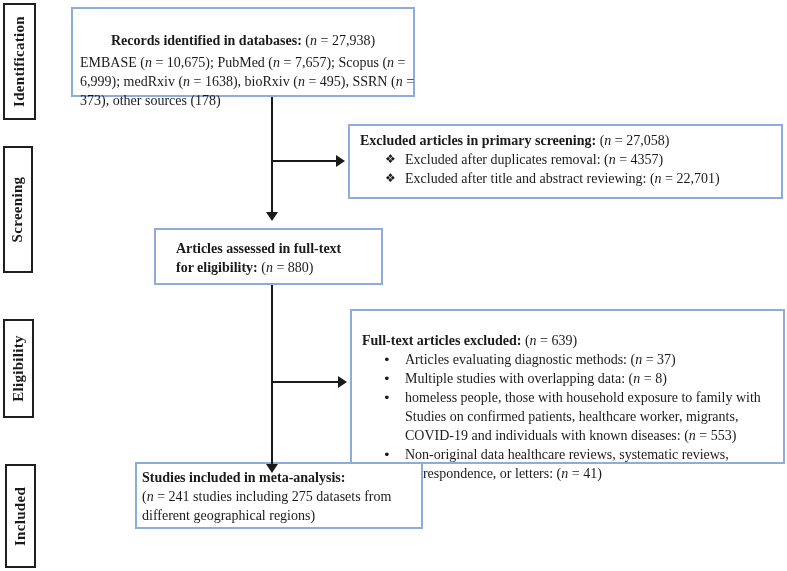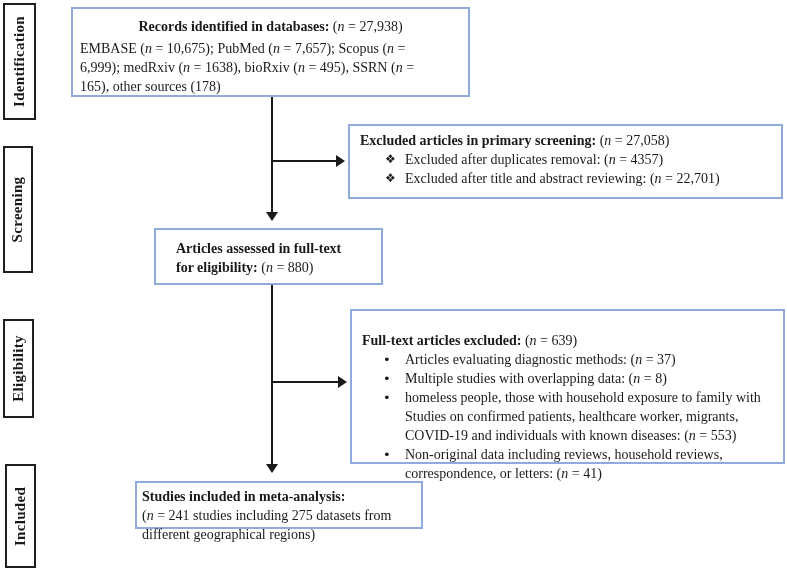--- a/index.html
+++ b/index.html
@@ -20,27 +20,27 @@
   #stage-identification{left:3px;top:3px;width:33px;height:117px;}
   #stage-screening{left:3px;top:146px;width:30px;height:127px;}
   #stage-eligibility{left:3px;top:319px;width:31px;height:99px;}
   #stage-included{left:5px;top:464px;width:31px;height:104px;}
 
   
   .fbox{position:absolute;border:2px solid var(--flow-border);background:var(--bg);
         font-size:14px;line-height:19px;}
   .b{font-weight:bold;}
   .line{white-space:nowrap;}
-  #box-records{left:71px;top:7px;width:399px;height:90px;padding-top:8px;}
+  #box-records{left:71px;top:7px;width:344px;height:90px;padding-top:22px;}
   #box-records .fbox-title{text-align:center;margin-bottom:3px;}
   #box-records .fbox-body{padding:0 6px 0 7px;}
   #box-excluded-primary{left:348px;top:124px;width:435px;height:75px;padding:5px 4px 0 10px;}
   #box-assessed{left:154px;top:228px;width:229px;height:57px;padding:9px 0 0 20px;}
   #box-fulltext{left:350px;top:309px;width:435px;height:155px;padding:20px 4px 0 10px;}
-  #box-included{left:135px;top:481px;width:288px;height:48px;padding:4px 4px 0 5px;}
+  #box-included{left:135px;top:462px;width:288px;height:67px;padding:4px 4px 0 5px;}
 
   ul.blist{list-style:none;}
   ul.blist li{display:flex;align-items:flex-start;}
   .marker{flex:none;font-family:"DejaVu Sans",sans-serif;}
   #box-excluded-primary .marker{margin-left:25px;width:20px;font-size:12px;}
   #box-fulltext .marker{margin-left:21px;width:22px;font-size:13px;}
   .bullet-text{flex:1;min-width:0;}
 
   
   .vline{position:absolute;width:2px;background:var(--arrow);}
@@ -77,21 +77,21 @@
   </div>
 
   <div class="fbox" id="box-records">
     <div class="fbox-title">
       <span class="b">Records identified in databases:</span>
       <span>(<i>n</i> = 27,938)</span>
     </div>
     <div class="fbox-body">
       <div class="line">EMBASE (<i>n</i> = 10,675); PubMed (<i>n</i> = 7,657); Scopus (<i>n</i> =</div>
       <div class="line">6,999); medRxiv (<i>n</i> = 1638), bioRxiv (<i>n</i> = 495), SSRN (<i>n</i> =</div>
-      <div class="line">165), other sources (178)</div>
+      <div class="line">373), other sources (178)</div>
     </div>
   </div>
 
   <div class="fbox" id="box-excluded-primary">
     <div class="fbox-title">
       <span class="b">Excluded articles in primary screening:</span>
       <span>(<i>n</i> = 27,058)</span>
     </div>
     <ul class="blist">
       <li>
@@ -135,21 +135,21 @@
         <span class="marker">•</span>
         <span class="bullet-text">
           <span class="line" style="display:block">homeless people, those with household exposure to family with</span>
           <span class="line" style="display:block">Studies on confirmed patients, healthcare worker, migrants,</span>
           <span class="line" style="display:block">COVID-19 and individuals with known diseases:  (<i>n</i> = 553)</span>
         </span>
       </li>
       <li>
         <span class="marker">•</span>
         <span class="bullet-text">
-          <span class="line" style="display:block">Non-original data including reviews, household reviews,</span>
+          <span class="line" style="display:block">Non-original data healthcare reviews, systematic reviews,</span>
           <span class="line" style="display:block">correspondence, or letters: (<i>n</i> = 41)</span>
         </span>
       </li>
     </ul>
   </div>
 
   <div class="fbox" id="box-included">
     <div class="line b">Studies included in meta-analysis:</div>
     <div class="line">(<i>n</i> = 241 studies including 275 datasets from</div>
     <div class="line">different geographical regions)</div>

